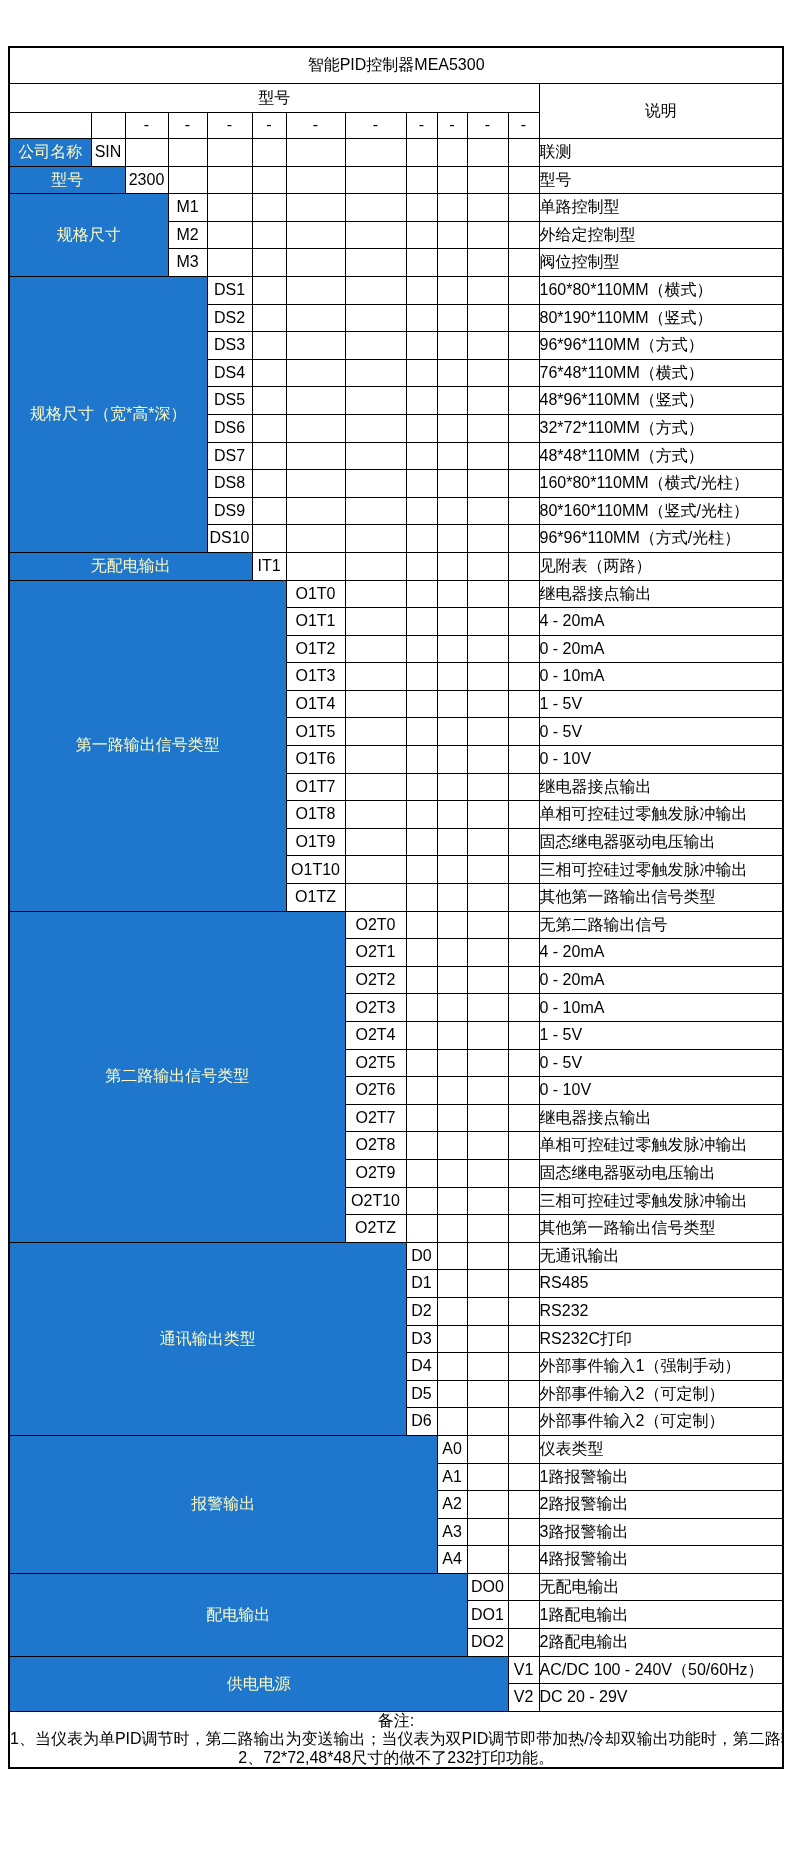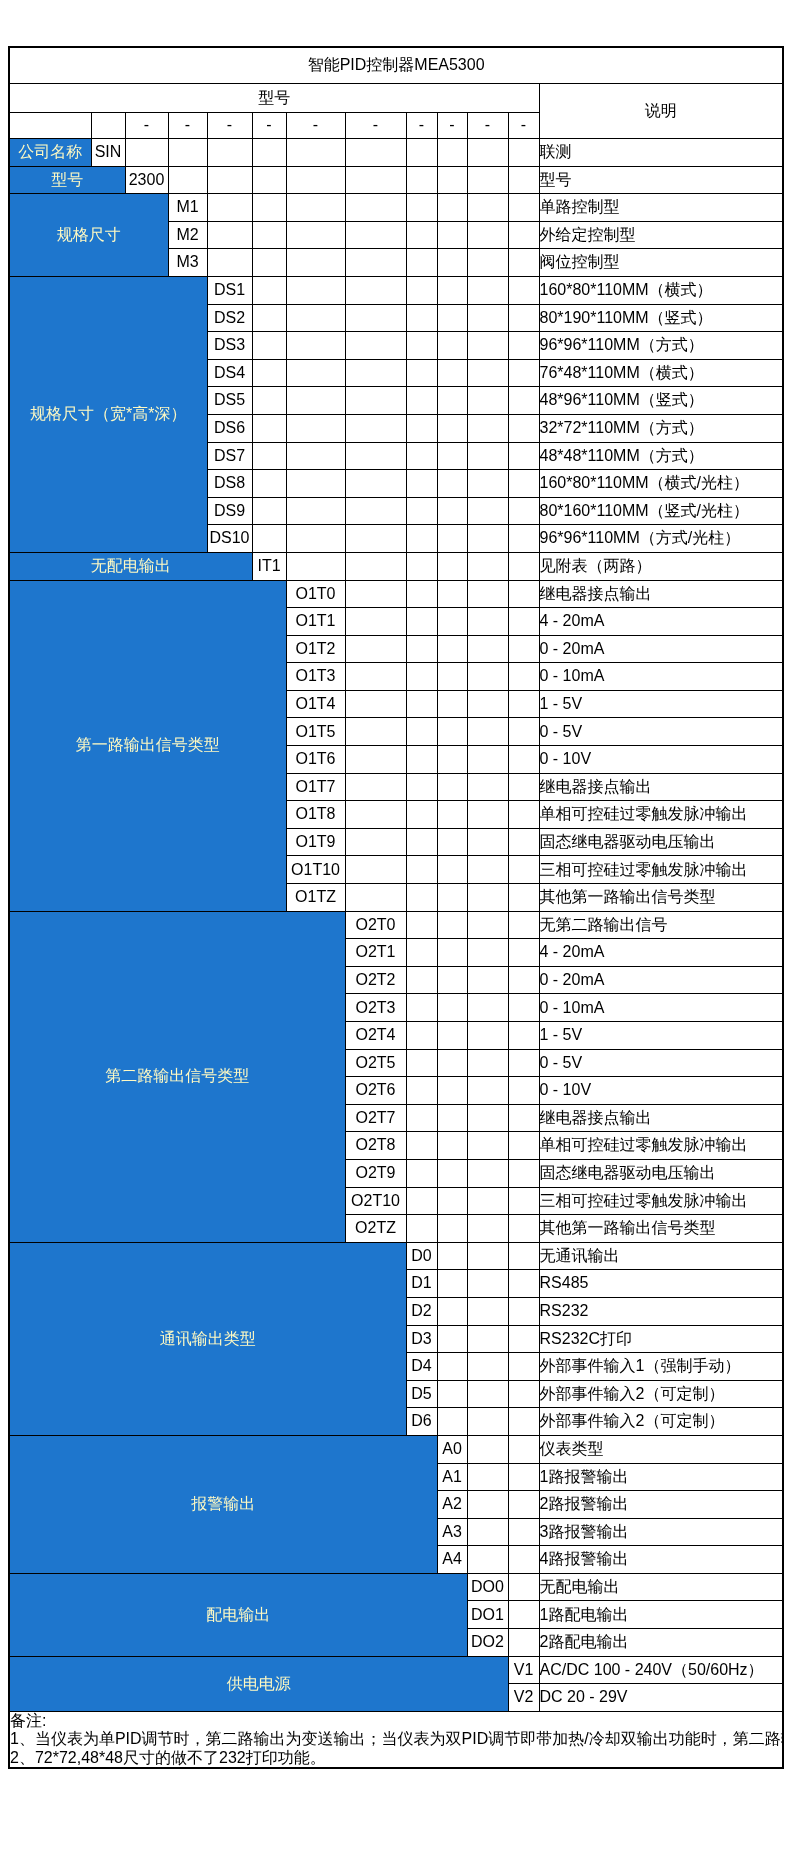--- a/index.html
+++ b/index.html
@@ -56,21 +56,21 @@
     text-align: center;
     padding-left: 2px;
   }
   td.desc {
   }
   td.empty {
     background: #ffffff;
   }
   td.notes-cell {
     white-space: normal;
-    text-align: left;
+    text-align: center;
     vertical-align: top;
     padding: 3px 8px 10px 6px;
     font-size: 17px;
     line-height: 28px;
   }
   .note-line { margin: 0; }
 </style>
 </head>
 <body>
 

